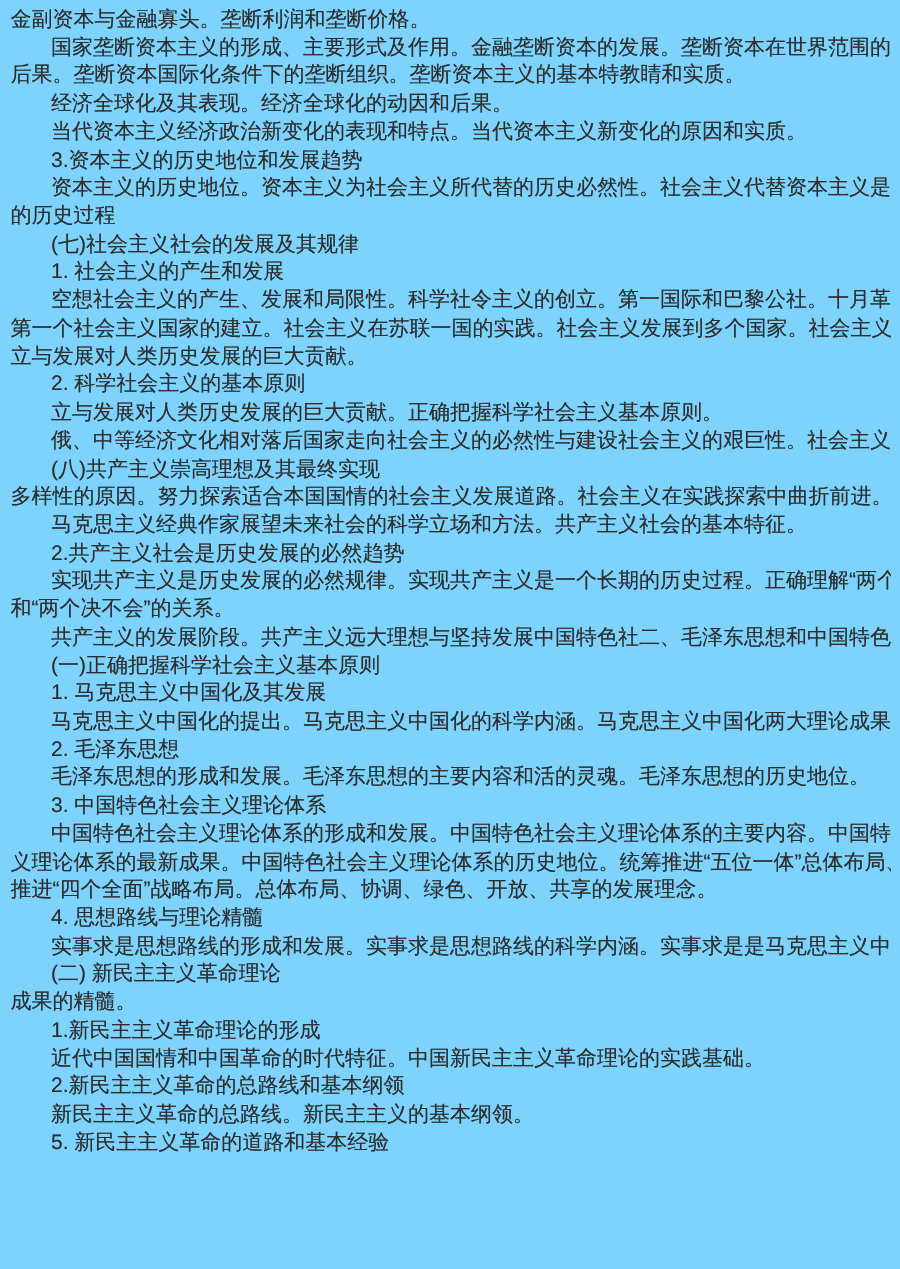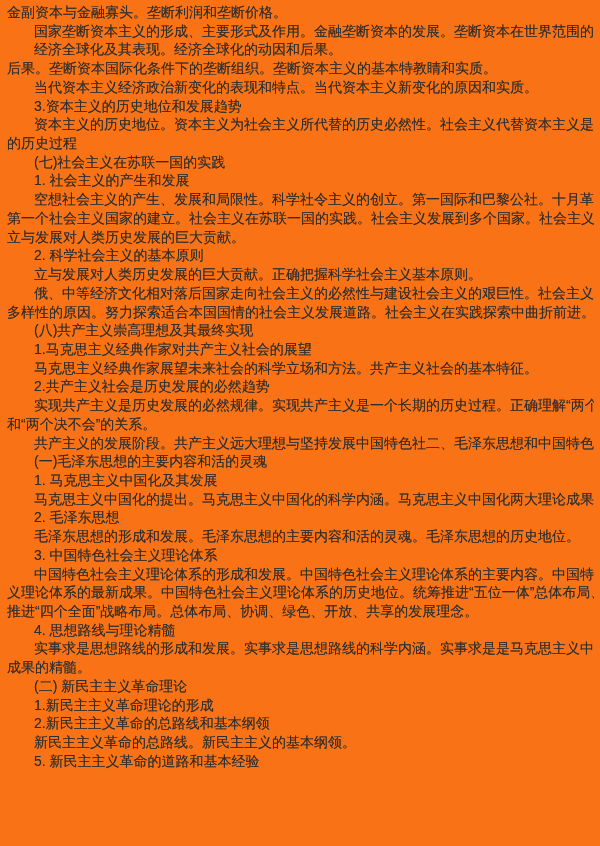--- a/index.html
+++ b/index.html
@@ -8,21 +8,21 @@
     width: 600px;
     height: 846px;
     overflow: hidden;
     background: #fdfdfd;
   }
   .page {
     box-sizing: border-box;
     width: 600px;
     height: 846px;
     padding: 3px 6px 0 7px;
-    background: #f97316;
+    background: #7dd3fc;
     font-family: "Liberation Sans", "DejaVu Sans", sans-serif;
     color: #2e2e2e;
   }
   .doc-body .line {
     font-size: 14px;
     line-height: 18.72px;
     height: 18.72px;
     white-space: nowrap;
     overflow: hidden;
     letter-spacing: 0px;
@@ -34,53 +34,53 @@
     text-indent: 27px;
   }
 </style>
 </head>
 <body>
 
 <div class="page">
   <div class="doc-body">
       <div class="line">金副资本与金融寡头。垄断利润和垄断价格。</div>
       <div class="line indent">国家垄断资本主义的形成、主要形式及作用。金融垄断资本的发展。垄断资本在世界范围的扩展及其</div>
+      <div class="line">后果。垄断资本国际化条件下的垄断组织。垄断资本主义的基本特教睛和实质。</div>
       <div class="line indent">经济全球化及其表现。经济全球化的动因和后果。</div>
-      <div class="line">后果。垄断资本国际化条件下的垄断组织。垄断资本主义的基本特教睛和实质。</div>
       <div class="line indent">当代资本主义经济政治新变化的表现和特点。当代资本主义新变化的原因和实质。</div>
       <div class="line indent">3.资本主义的历史地位和发展趋势</div>
       <div class="line indent">资本主义的历史地位。资本主义为社会主义所代替的历史必然性。社会主义代替资本主义是一个长期</div>
       <div class="line">的历史过程</div>
-      <div class="line indent">(七)社会主义在苏联一国的实践</div>
+      <div class="line indent">(七)社会主义社会的发展及其规律</div>
       <div class="line indent">1. 社会主义的产生和发展</div>
       <div class="line indent">空想社会主义的产生、发展和局限性。科学社令主义的创立。第一国际和巴黎公社。十月革命胜利与</div>
       <div class="line">第一个社会主义国家的建立。社会主义在苏联一国的实践。社会主义发展到多个国家。社会主义制度的建</div>
       <div class="line">立与发展对人类历史发展的巨大贡献。</div>
       <div class="line indent">2. 科学社会主义的基本原则</div>
       <div class="line indent">立与发展对人类历史发展的巨大贡献。正确把握科学社会主义基本原则。</div>
       <div class="line indent">俄、中等经济文化相对落后国家走向社会主义的必然性与建设社会主义的艰巨性。社会主义发展道路</div>
+      <div class="line indent">(八)共产主义崇高理想及其最终实现</div>
       <div class="line">多样性的原因。努力探索适合本国国情的社会主义发展道路。社会主义在实践探索中曲折前进。</div>
-      <div class="line indent">(八)共产主义崇高理想及其最终实现</div>
-      <div class="line indent">1.马克思主义经典作家对共产主义社会的展望</div>
       <div class="line indent">马克思主义经典作家展望未来社会的科学立场和方法。共产主义社会的基本特征。</div>
       <div class="line indent">2.共产主义社会是历史发展的必然趋势</div>
       <div class="line indent">实现共产主义是历史发展的必然规律。实现共产主义是一个长期的历史过程。正确理解“两个必然”</div>
       <div class="line">和“两个决不会”的关系。</div>
       <div class="line indent">共产主义的发展阶段。共产主义远大理想与坚持发展中国特色社二、毛泽东思想和中国特色社会主义</div>
-      <div class="line indent">(一)毛泽东思想的主要内容和活的灵魂</div>
+      <div class="line indent">(一)正确把握科学社会主义基本原则</div>
       <div class="line indent">1. 马克思主义中国化及其发展</div>
       <div class="line indent">马克思主义中国化的提出。马克思主义中国化的科学内涵。马克思主义中国化两大理论成果及其关系。</div>
       <div class="line indent">2. 毛泽东思想</div>
       <div class="line indent">毛泽东思想的形成和发展。毛泽东思想的主要内容和活的灵魂。毛泽东思想的历史地位。</div>
       <div class="line indent">3. 中国特色社会主义理论体系</div>
       <div class="line indent">中国特色社会主义理论体系的形成和发展。中国特色社会主义理论体系的主要内容。中国特色社会主</div>
       <div class="line">义理论体系的最新成果。中国特色社会主义理论体系的历史地位。统筹推进“五位一体”总体布局、协调</div>
       <div class="line">推进“四个全面”战略布局。总体布局、协调、绿色、开放、共享的发展理念。</div>
       <div class="line indent">4. 思想路线与理论精髓</div>
       <div class="line indent">实事求是思想路线的形成和发展。实事求是思想路线的科学内涵。实事求是是马克思主义中国化理论</div>
+      <div class="line indent">(二) 新民主主义革命理论</div>
       <div class="line">成果的精髓。</div>
-      <div class="line indent">(二) 新民主主义革命理论</div>
       <div class="line indent">1.新民主主义革命理论的形成</div>
+      <div class="line indent">近代中国国情和中国革命的时代特征。中国新民主主义革命理论的实践基础。</div>
       <div class="line indent">2.新民主主义革命的总路线和基本纲领</div>
       <div class="line indent">新民主主义革命的总路线。新民主主义的基本纲领。</div>
       <div class="line indent">5. 新民主主义革命的道路和基本经验</div>
     </div>
 </div>
 
 </body></html>

